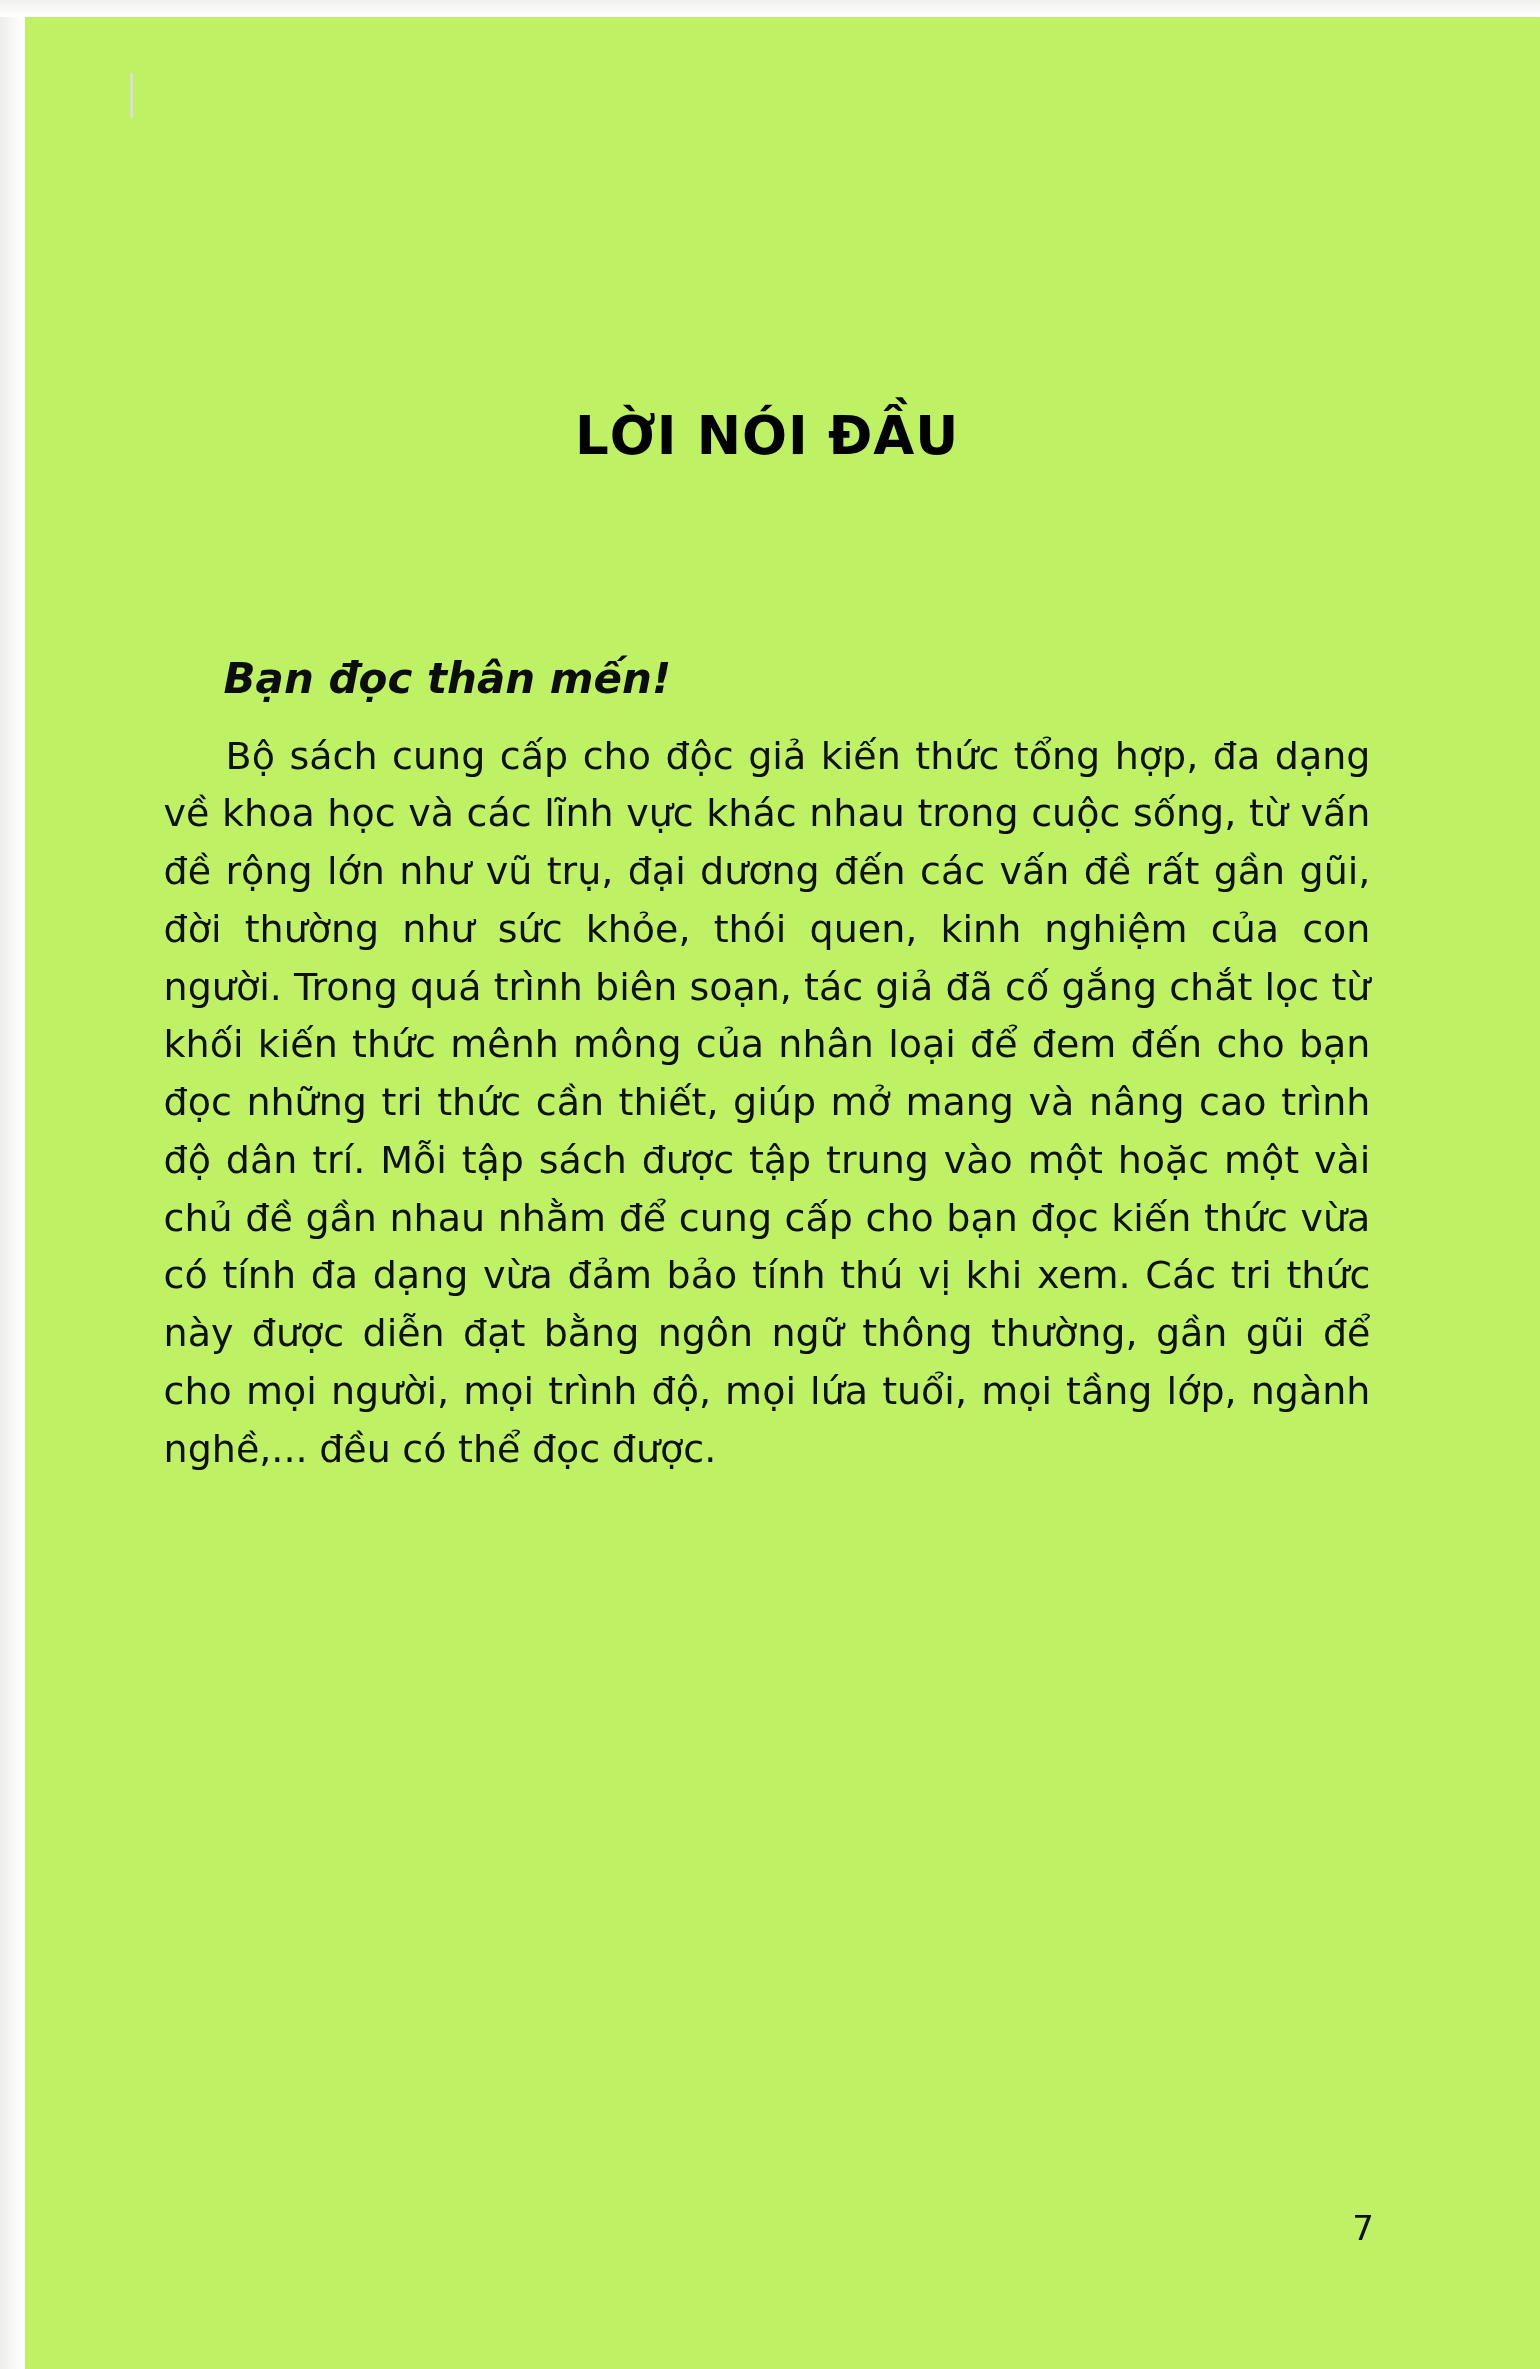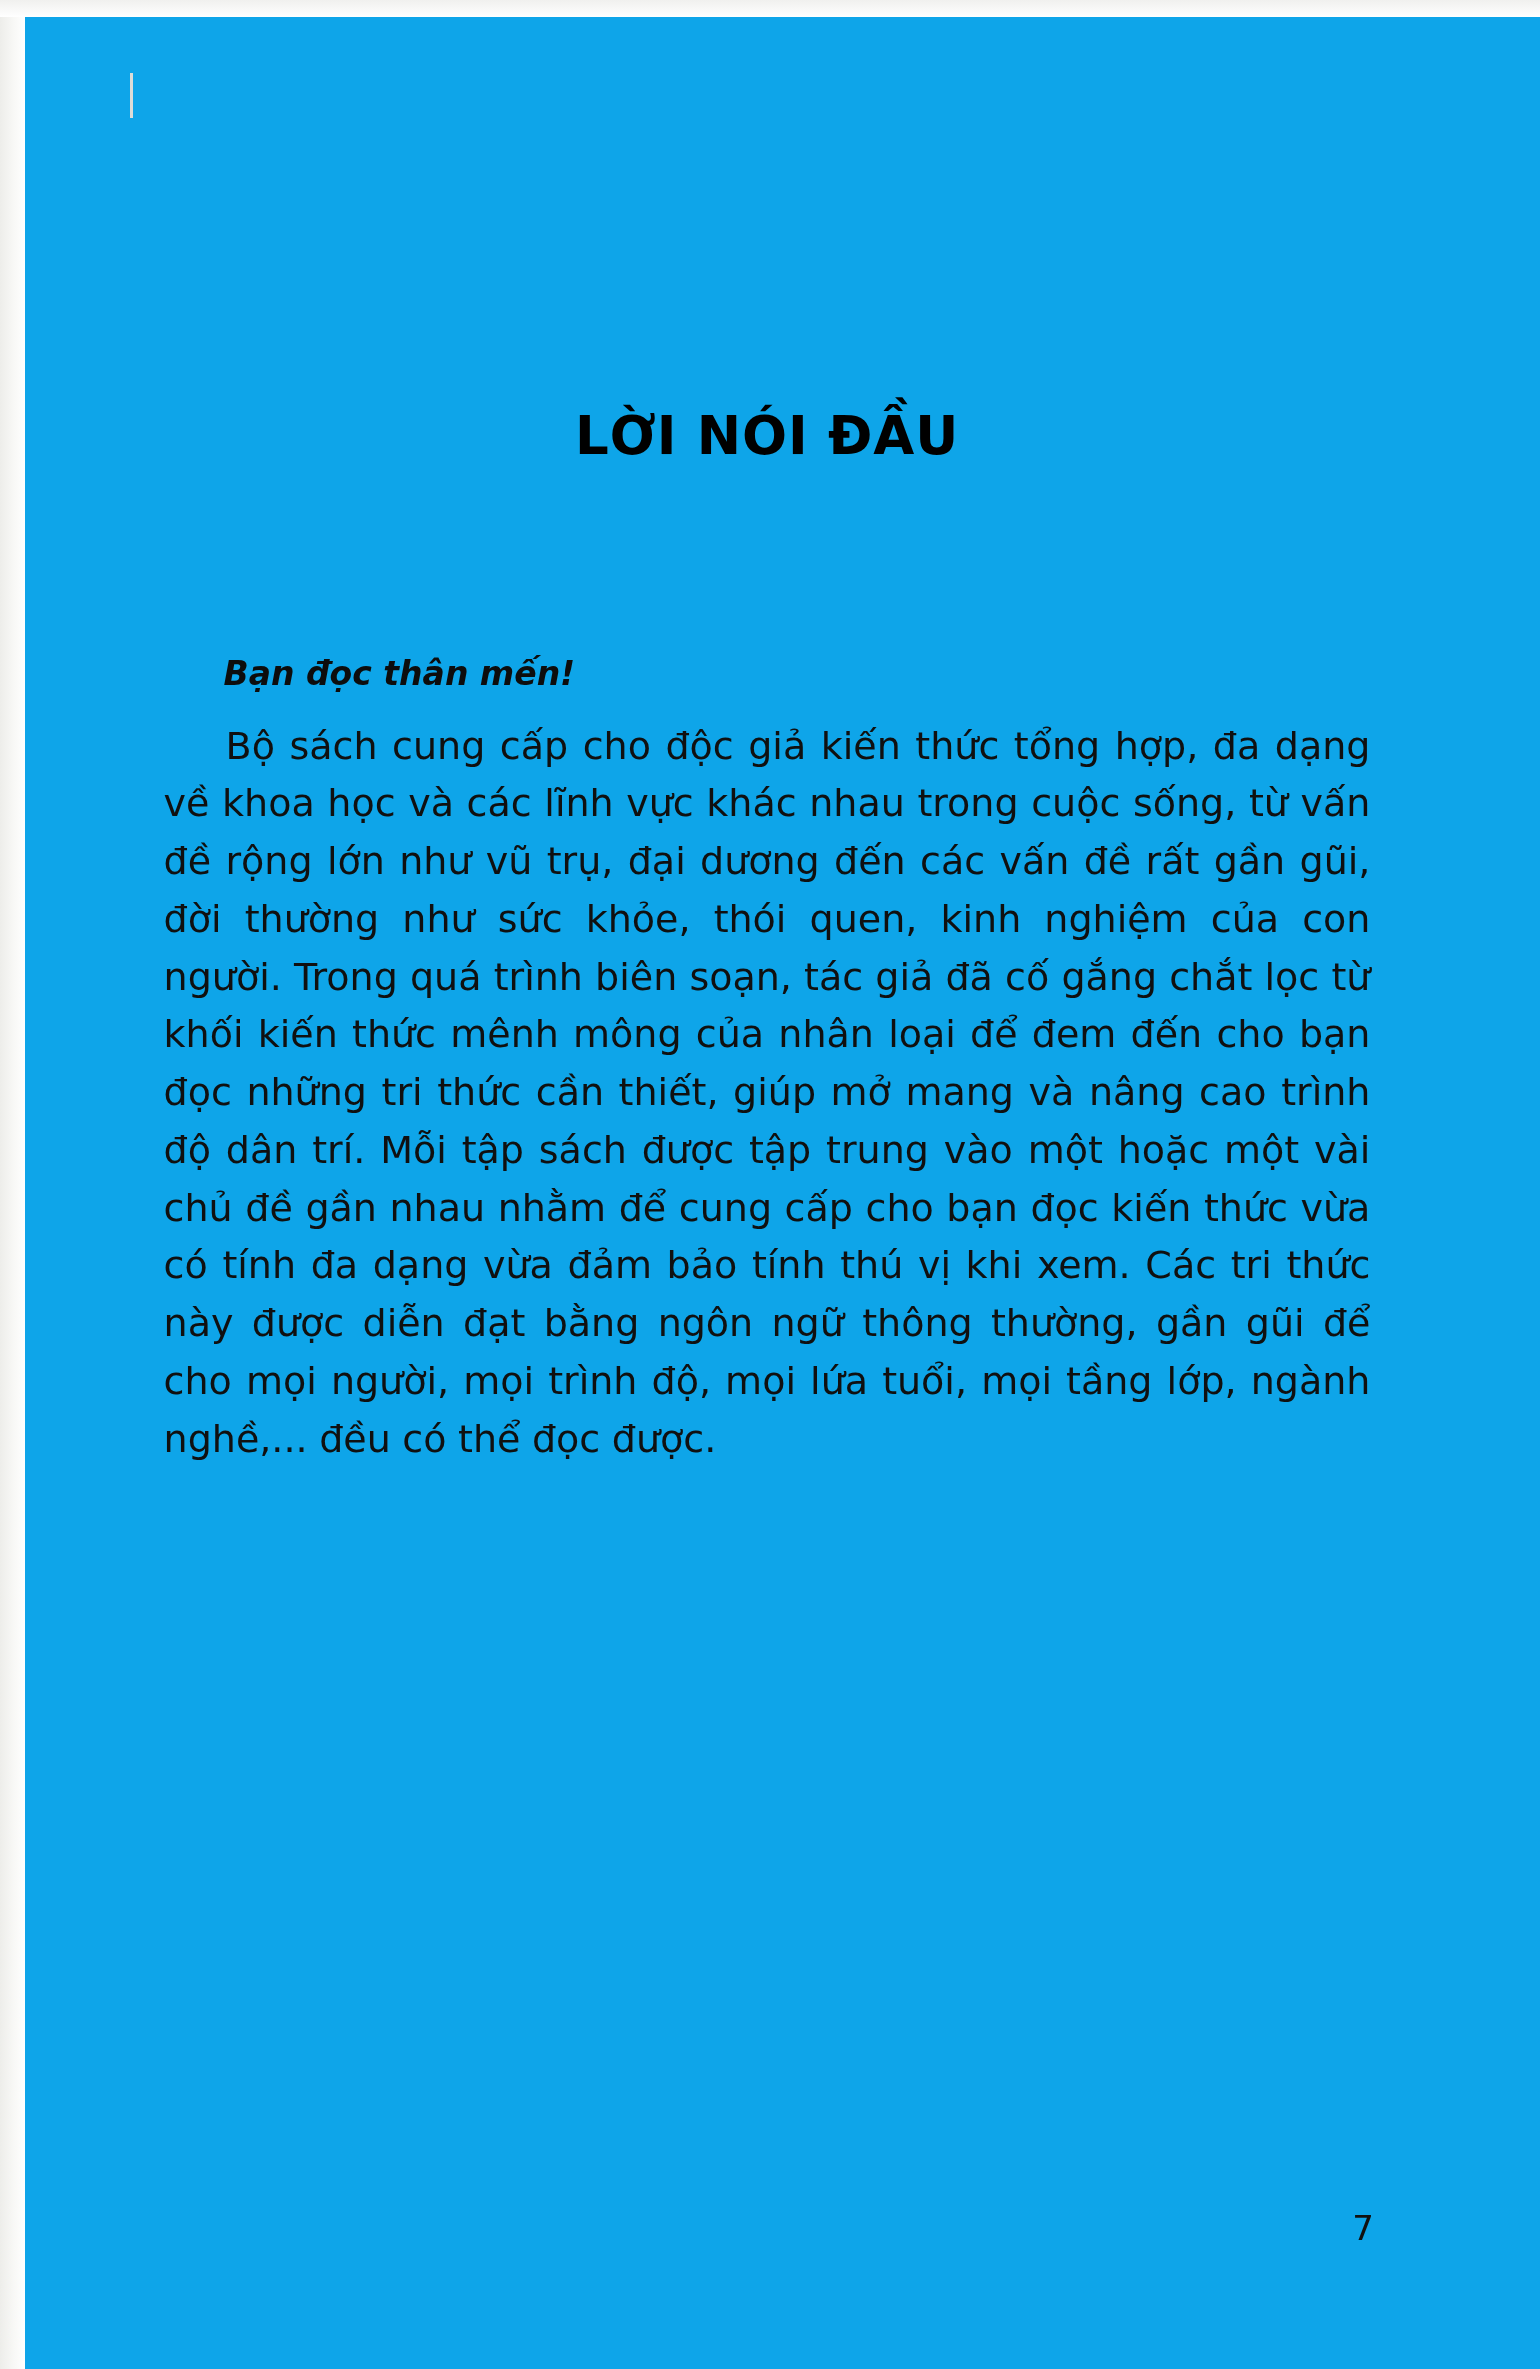--- a/index.html
+++ b/index.html
@@ -11,21 +11,21 @@
     width: 1540px;
     height: 2369px;
     font-family: "Liberation Serif", serif;
     color: #0d0d0d;
     position: relative;
     overflow: hidden;
   }
   .page {
     position: absolute;
     inset: 0;
-    background: #0ea5e9;
+    background: #bef264;
   }
   
   .scan-edge-left {
     position: absolute;
     left: 0;
     top: 0;
     width: 24.5px;
     height: 100%;
     background: linear-gradient(to right, #ededea 0%, #f8f8f6 55%, #ffffff 100%);
     pointer-events: none;
@@ -71,21 +71,21 @@
   .body-block {
     margin-top: 188px;
     padding-left: 22.6px;
     padding-right: 22.6px;
   }
 
   .salutation {
     font-family: "DejaVu Sans", sans-serif;
     font-style: italic;
     font-weight: bold;
-    font-size: 33px;
+    font-size: 42px;
     margin: 0 0 24.5px 60px;
     color: #0d0d0d;
   }
 
   p.para {
     margin: 0 0 26px 0;
     font-family: "DejaVu Sans", sans-serif;
     font-size: 38px;
     line-height: 1.52;
     text-align: justify;

